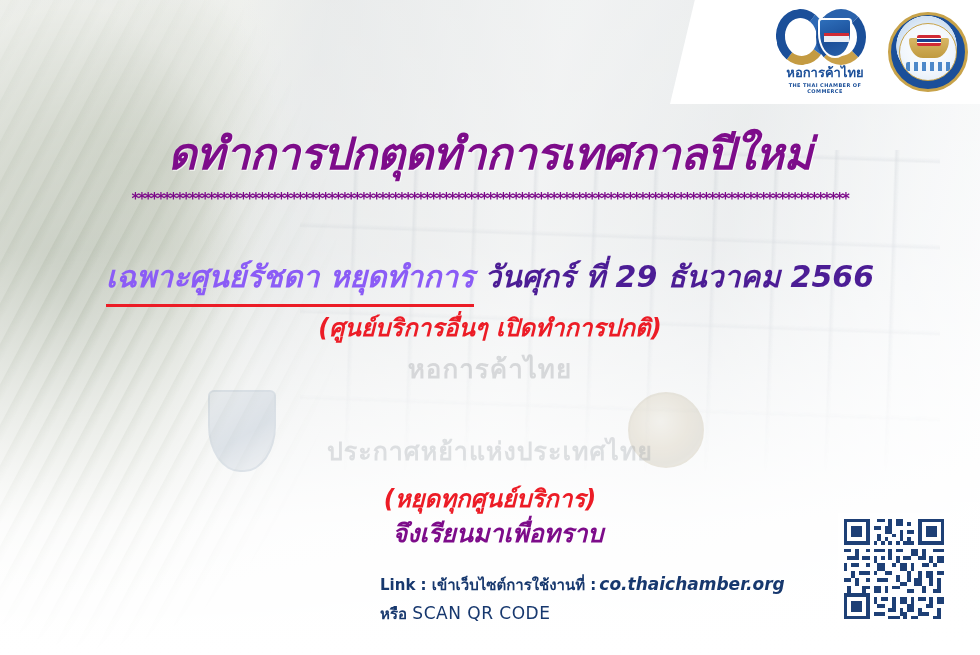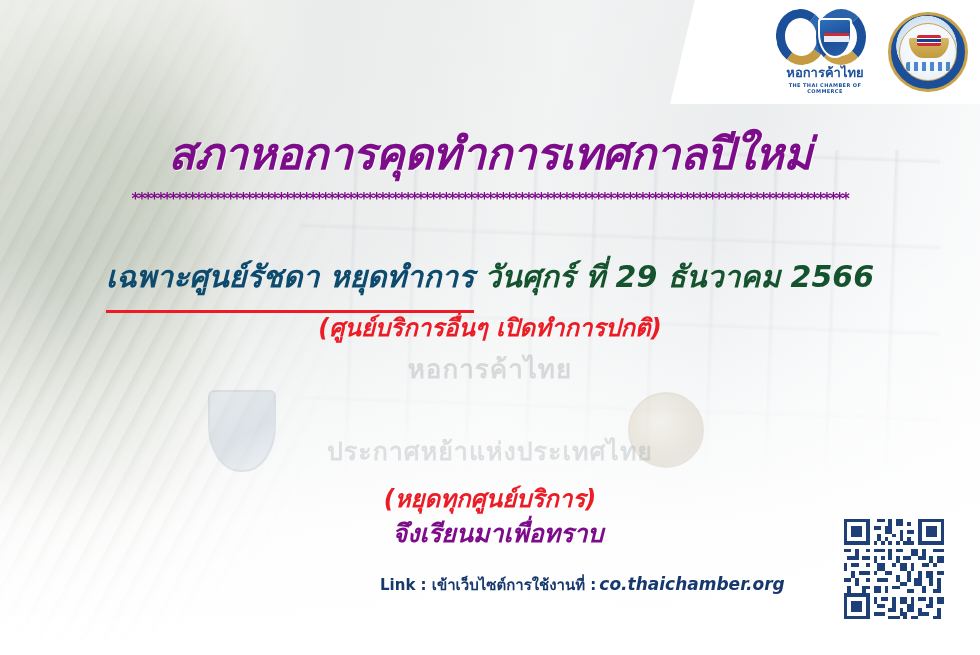--- a/index.html
+++ b/index.html
@@ -305,26 +305,26 @@
   .line-red-blue {
     position: absolute;
     left: 0; right: 0;
     top: 253px;
     font-size: 30px;
     font-weight: bold;
     font-style: italic;
     white-space: nowrap;
   }
   .seg-red {
-    color: #0c4a6e;
+    color: #8b5cf6;
     border-bottom: 3px solid #ec1c26;
-    padding-bottom: 16px;
+    padding-bottom: 10px;
   }
   .seg-blue {
-    color: #14532d;
+    color: #4c1d95;
     margin-left: 10px;
   }
 
   .line-red-paren {
     position: absolute;
     left: 0; right: 0;
     top: 308px;
     font-size: 24px;
     font-weight: bold;
     font-style: italic;
@@ -448,40 +448,44 @@
         <div class="ship"></div>
         <div class="flag"></div>
         <div class="waves"></div>
       </div>
     </div>
 
   </div>
 
   <div class="content">
 
-    <div class="title">สภาหอการคุดทำการเทศกาลปีใหม่</div>
+    <div class="title">ดทำการปกตุดทำการเทศกาลปีใหม่</div>
 
     <div class="divider">*****************************************************************************************************************</div>
 
     <div class="line-red-blue">
       <span class="seg-red">เฉพาะศูนย์รัชดา หยุดทำการ</span><span class="seg-blue">วันศุกร์ ที่ 29 ธันวาคม 2566</span>
     </div>
 
     <div class="line-red-paren">(ศูนย์บริการอื่นๆ เปิดทำการปกติ)</div>
 
 
     <div class="line-red-paren2">(หยุดทุกศูนย์บริการ)</div>
 
     <div class="line-purple">จึงเรียนมาเพื่อทราบ</div>
 
   </div>
 
   <div class="link-block">
     <div class="link-line1">
       <span>Link : เข้าเว็บไซต์การใช้งานที่ :</span><span class="url">co.thaichamber.org</span>
+    </div>
+    <div class="link-line2">
+      <span class="th">หรือ</span>
+      <span class="en">SCAN QR CODE</span>
     </div>
   </div>
 
   <div class="qr">
     <svg width="108" height="108" viewBox="0 0 29 29" shape-rendering="crispEdges" aria-hidden="true">
       <rect width="29" height="29" fill="#ffffff"></rect>
       <g fill="#1e4076">
 
         <rect x="1" y="1" width="7" height="1"></rect>
           <rect x="1" y="7" width="7" height="1"></rect>

